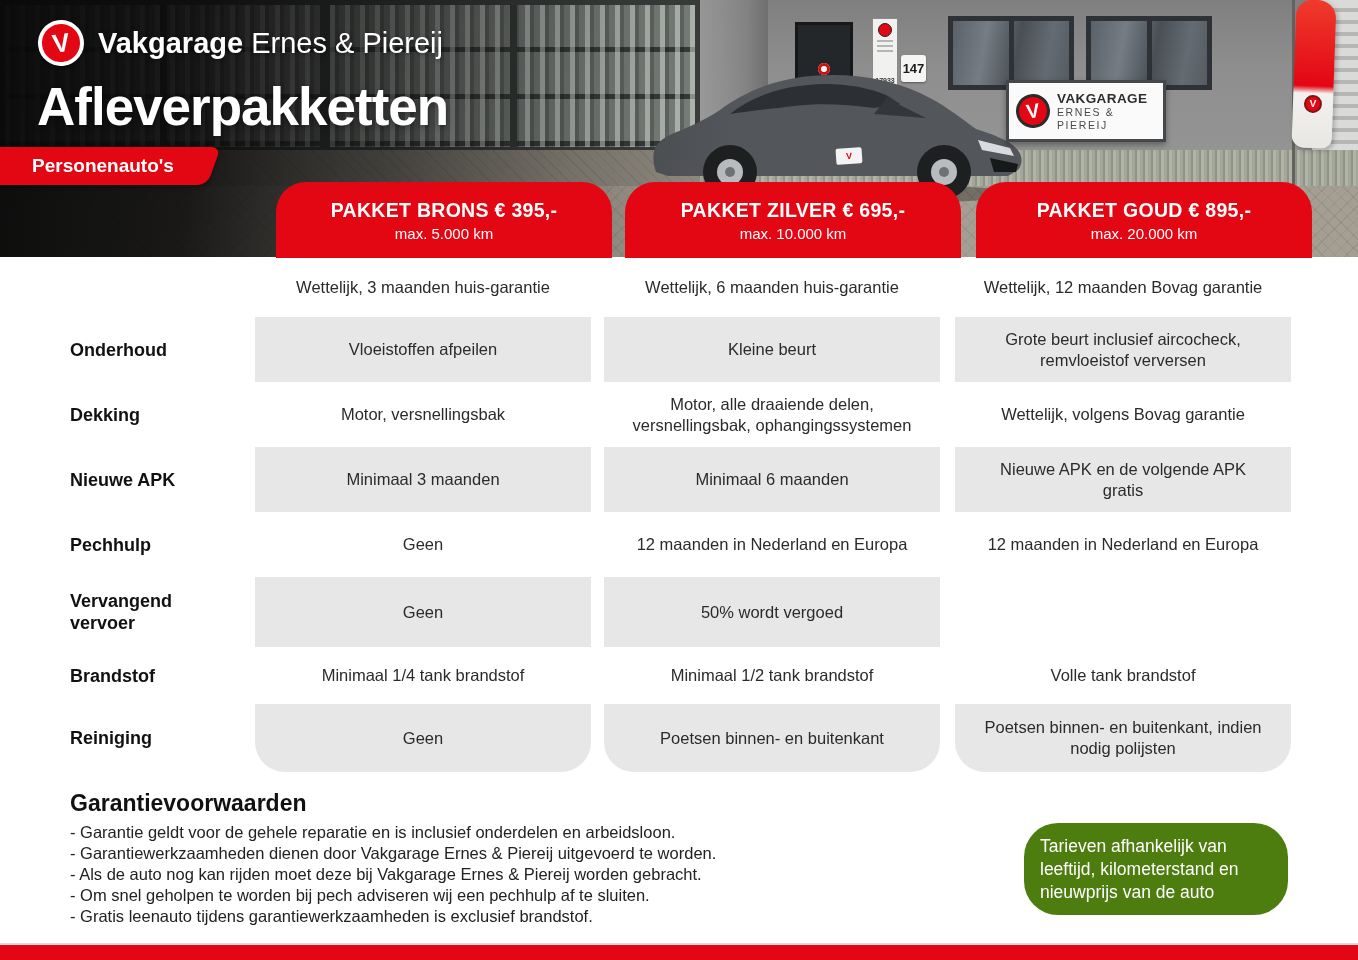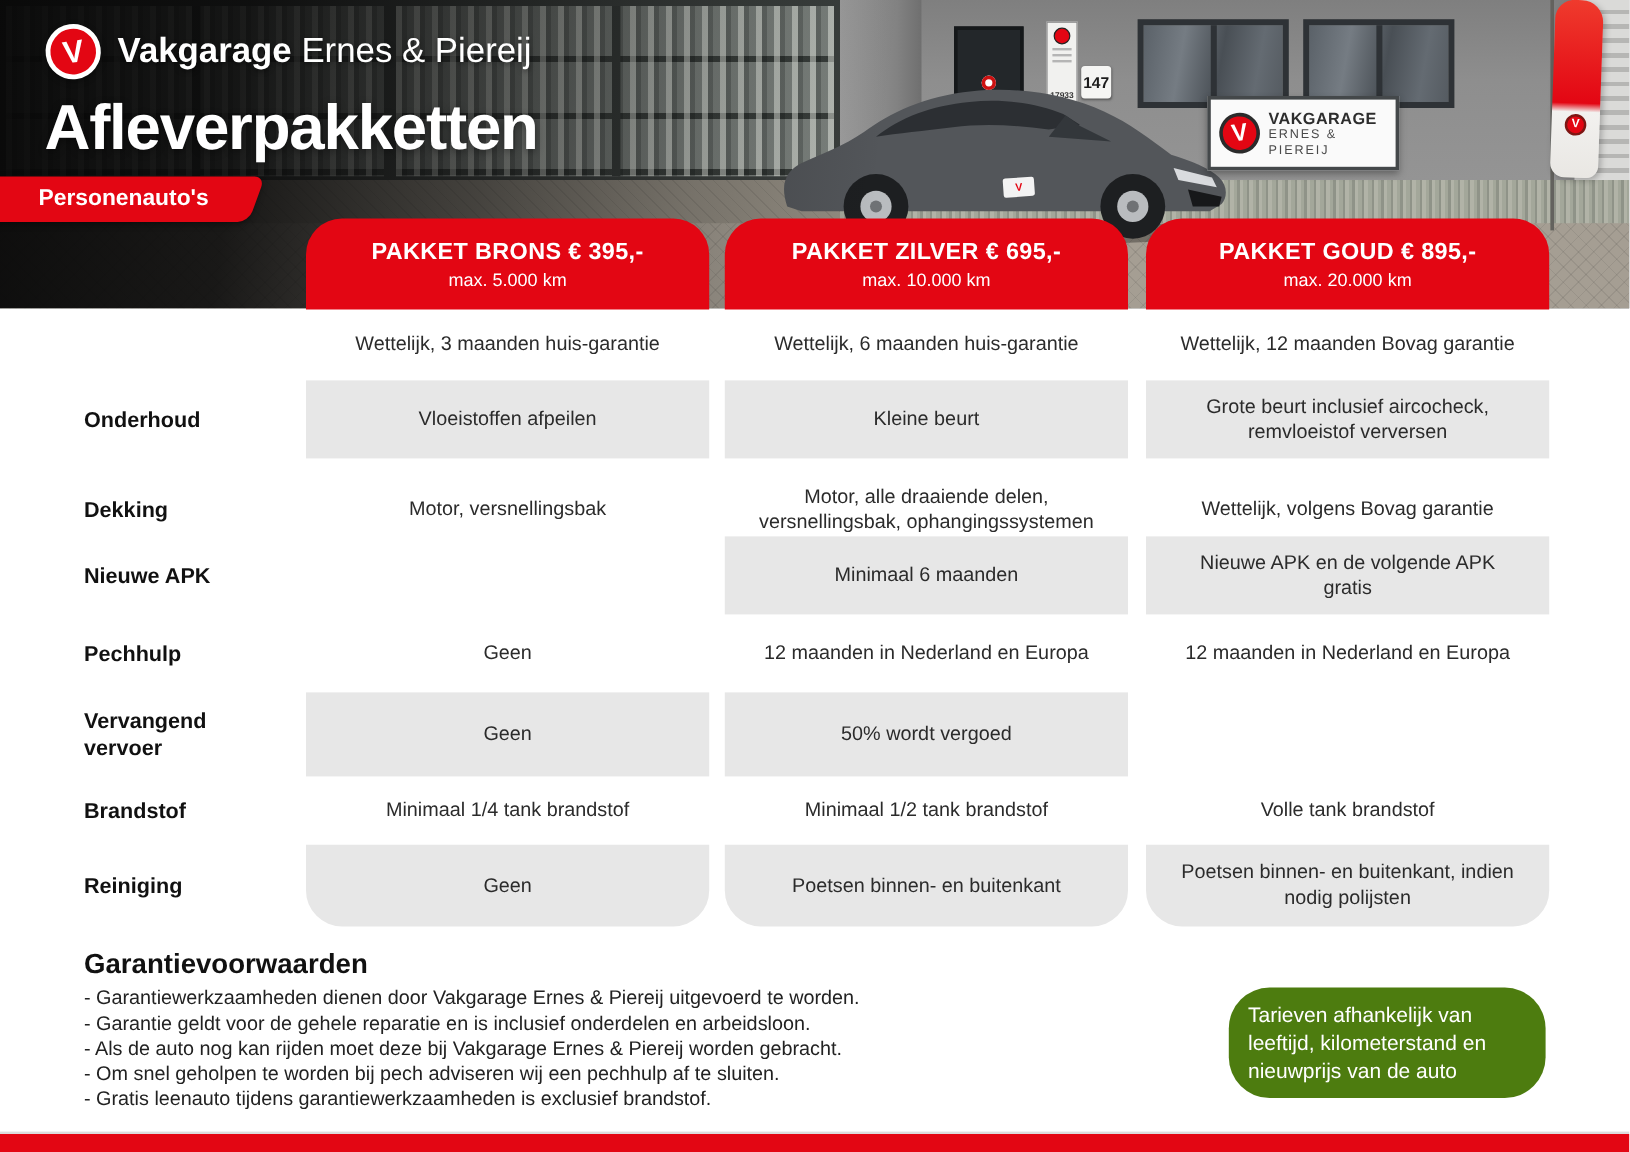--- a/index.html
+++ b/index.html
@@ -75,21 +75,21 @@
   .brand-name b{font-weight:bold;}
   .page-title{position:absolute;left:37px;top:76px;font-size:53px;font-weight:bold;color:#fff;letter-spacing:-1px;
     text-shadow:0 2px 7px rgba(0,0,0,.45);z-index:5;}
   .tag{position:absolute;left:-26px;top:147px;width:240px;height:38px;background:#e30613;border-radius:9px;
     transform:skewX(-20deg);z-index:5;box-shadow:0 2px 5px rgba(0,0,0,.35);}
   .tag span{display:block;transform:skewX(20deg);color:#fff;font-weight:bold;font-size:19px;
     line-height:38px;text-align:center;padding-left:18px;}
 
   
   .pkg{position:absolute;top:182px;width:336px;height:76px;background:#e30613;border-radius:30px 30px 0 0;
-    display:flex;flex-direction:column;align-items:center;justify-content:center;gap:3px;color:#fff;z-index:4;}
+    display:flex;flex-direction:column;align-items:center;justify-content:center;gap:3px;color:#fff;z-index:4;margin-left:21px;}
   .pkg .t{font-size:19.5px;font-weight:bold;letter-spacing:.3px;}
   .pkg .s{font-size:15px;}
 
   
   .trow{position:absolute;left:0;width:1358px;}
   .rlabel{position:absolute;left:70px;top:0;height:100%;width:160px;display:flex;align-items:center;
     font-size:18px;font-weight:bold;color:#111;line-height:22px;}
   .cell{position:absolute;top:0;height:100%;width:336px;display:flex;align-items:center;justify-content:center;
     text-align:center;font-size:16.5px;color:#2b2b2b;line-height:21px;padding:0 24px;box-sizing:border-box;}
   .gray .cell{background:#e7e7e7;}
@@ -196,28 +196,29 @@
     <div class="cell c1">Wettelijk, 3 maanden huis-garantie</div>
     <div class="cell c2">Wettelijk, 6 maanden huis-garantie</div>
     <div class="cell c3">Wettelijk, 12 maanden Bovag garantie</div>
   </div>
   <div class="trow gray" style="top:317px;height:65px;">
     <div class="rlabel">Onderhoud</div>
     <div class="cell c1">Vloeistoffen afpeilen</div>
     <div class="cell c2">Kleine beurt</div>
     <div class="cell c3">Grote beurt inclusief aircocheck, remvloeistof verversen</div>
   </div>
-  <div class="trow" style="top:392px;height:65px;">
+  <div class="trow" style="top:382px;height:65px;">
     <div class="rlabel">Dekking</div>
     <div class="cell c1">Motor, versnellingsbak</div>
     <div class="cell c2">Motor, alle draaiende delen, versnellingsbak, ophangingssystemen</div>
     <div class="cell c3">Wettelijk, volgens Bovag garantie</div>
   </div>
   <div class="trow gray" style="top:447px;height:65px;">
     <div class="rlabel">Nieuwe APK</div>
+    <div class="cell c1">Minimaal 3 maanden</div>
     <div class="cell c2">Minimaal 6 maanden</div>
     <div class="cell c3">Nieuwe APK en de volgende APK gratis</div>
   </div>
   <div class="trow" style="top:512px;height:65px;">
     <div class="rlabel">Pechhulp</div>
     <div class="cell c1">Geen</div>
     <div class="cell c2">12 maanden in Nederland en Europa</div>
     <div class="cell c3">12 maanden in Nederland en Europa</div>
   </div>
   <div class="trow gray" style="top:577px;height:70px;">
@@ -233,22 +234,22 @@
   </div>
   <div class="trow gray last" style="top:704px;height:68px;">
     <div class="rlabel">Reiniging</div>
     <div class="cell c1">Geen</div>
     <div class="cell c2">Poetsen binnen- en buitenkant</div>
     <div class="cell c3">Poetsen binnen- en buitenkant, indien nodig polijsten</div>
   </div>
 
   <div class="gv-title">Garantievoorwaarden</div>
   <div class="gv-list">
+    <div>- Garantie geldt voor de gehele reparatie en is inclusief onderdelen en arbeidsloon.</div>
     <div>- Garantiewerkzaamheden dienen door Vakgarage Ernes &amp; Piereij uitgevoerd te worden.</div>
-    <div>- Garantie geldt voor de gehele reparatie en is inclusief onderdelen en arbeidsloon.</div>
     <div>- Als de auto nog kan rijden moet deze bij Vakgarage Ernes &amp; Piereij worden gebracht.</div>
     <div>- Om snel geholpen te worden bij pech adviseren wij een pechhulp af te sluiten.</div>
     <div>- Gratis leenauto tijdens garantiewerkzaamheden is exclusief brandstof.</div>
   </div>
   <div class="infobox">Tarieven afhankelijk van leeftijd, kilometerstand en nieuwprijs van de auto</div>
 
   <div class="hairline"></div>
   <div class="redbar"></div>
 </div>
 

